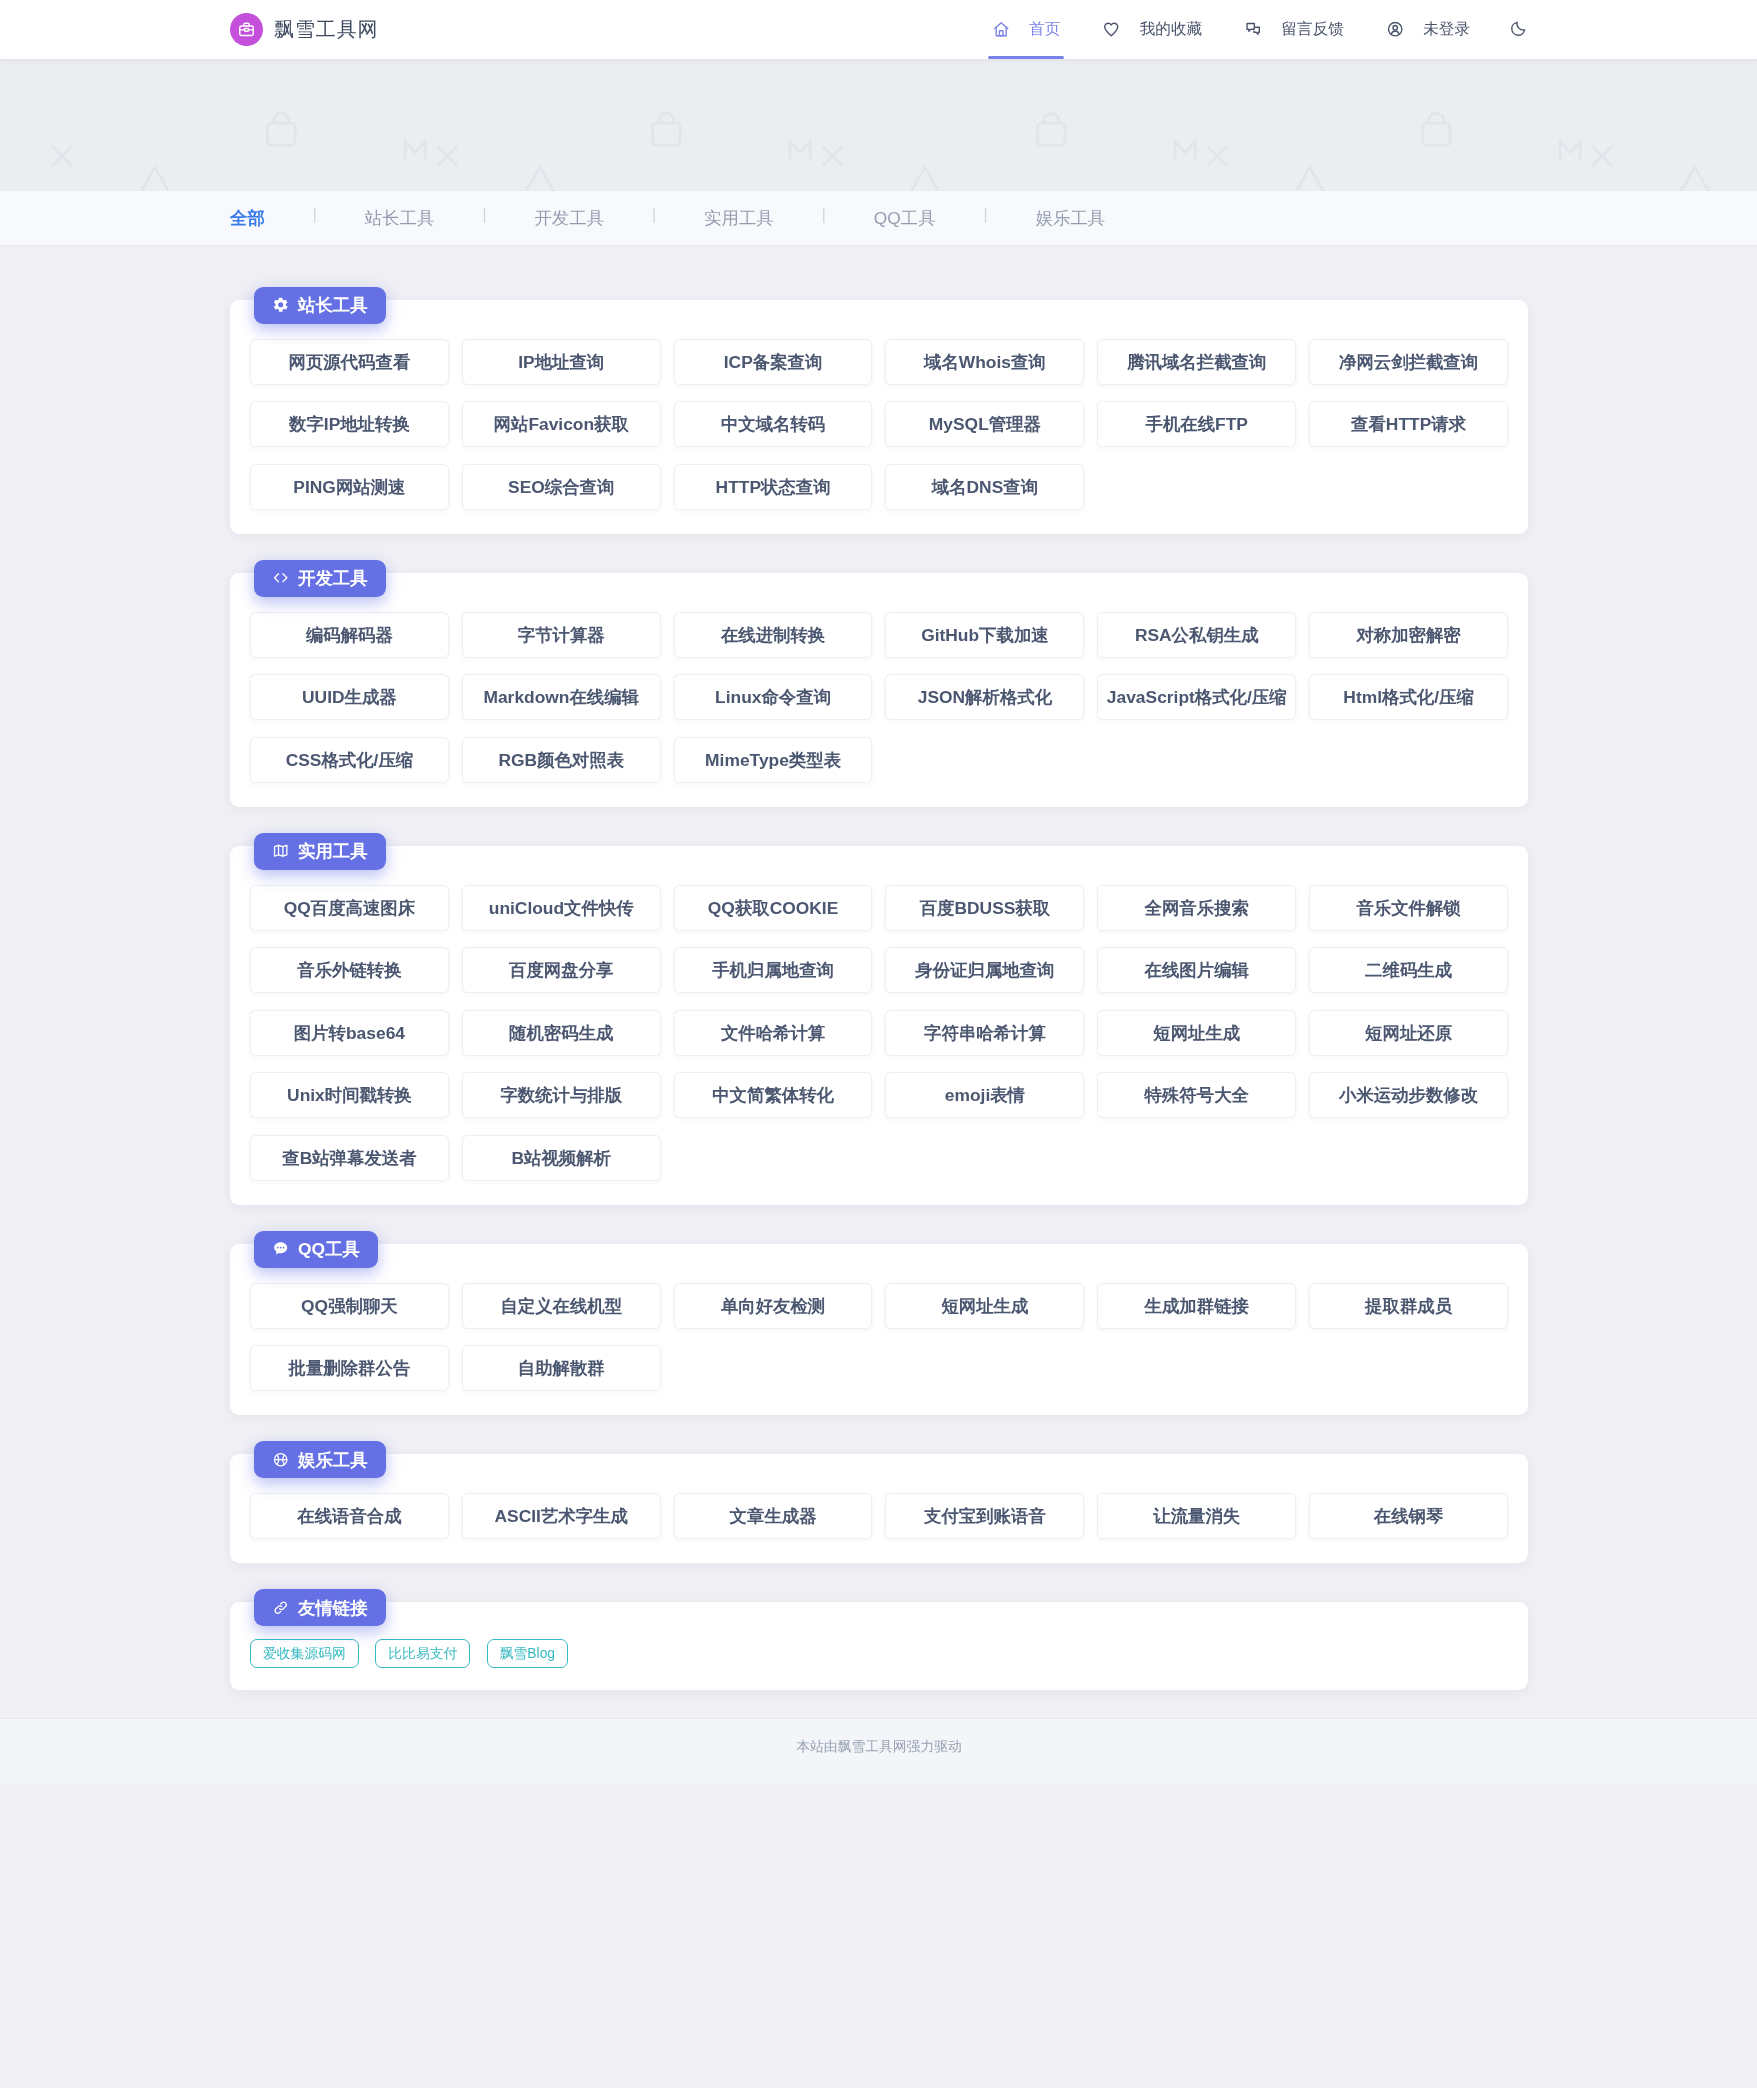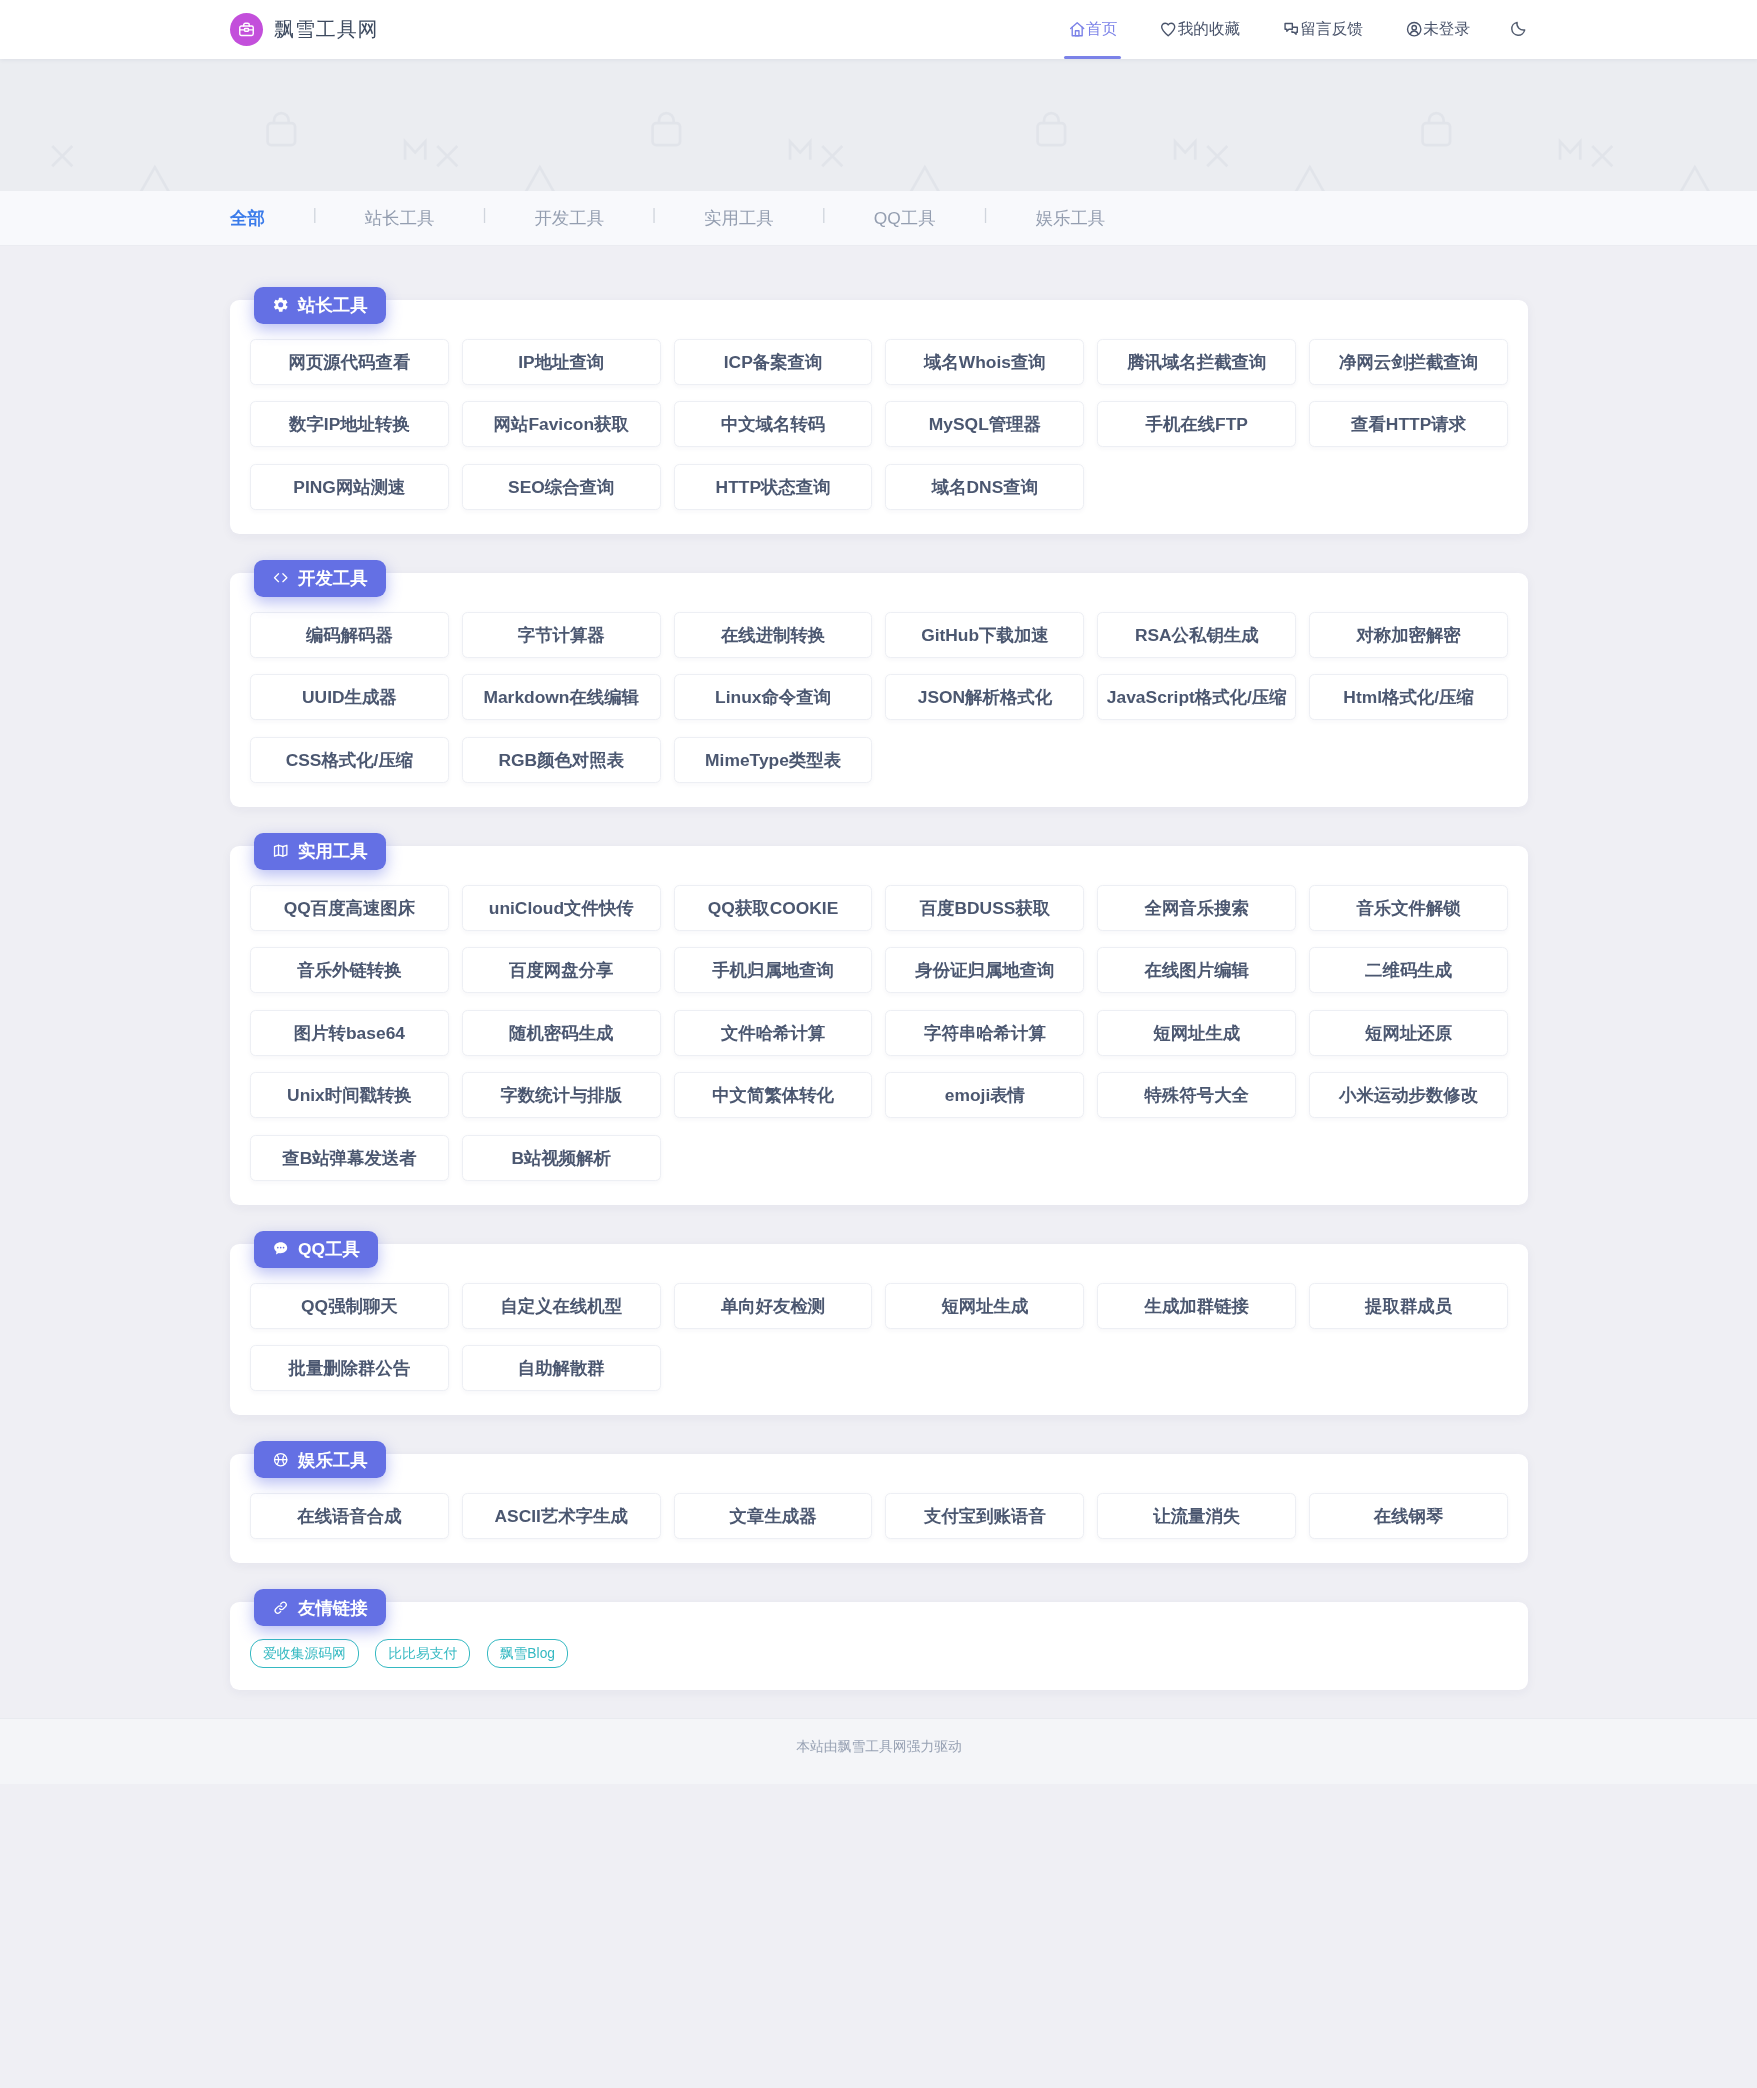--- a/index.html
+++ b/index.html
@@ -19,21 +19,21 @@
   .container{width:1298px;margin:0 auto;}
 
   
   .header{height:59px;background:#fff;box-shadow:0 0.9px 4.6px rgba(30,40,90,.07);position:relative;z-index:5;}
   .header .container{height:100%;display:flex;align-items:center;}
   .logo{display:flex;align-items:center;gap:11px;cursor:pointer;}
   .logo-circle{width:33px;height:33px;border-radius:50%;background:var(--logo);display:flex;align-items:center;justify-content:center;color:#fff;}
   .logo-circle svg{width:19px;height:19px;}
   .site-name{font-size:20px;font-weight:400;color:#3d4a5f;letter-spacing:0.9px;}
   .nav{margin-left:auto;display:flex;align-items:center;gap:42px;height:100%;}
-  .nav-item{display:flex;align-items:center;gap:0;height:100%;font-size:15.6px;color:#49536a;cursor:pointer;position:relative;text-decoration:none;}
+  .nav-item{display:flex;align-items:center;gap:19px;height:100%;font-size:15.6px;color:#49536a;cursor:pointer;position:relative;text-decoration:none;}
   .nav-item .icon{display:flex;}
   .nav-item .icon svg{width:18.4px;height:18.4px;}
   .nav-item.active{color:var(--nav-active);}
   .nav-item.active::after{content:"";position:absolute;left:-3.7px;right:-3.7px;bottom:0;height:2.8px;border-radius:1.8px;background:var(--nav-active);}
   .theme-toggle{margin-left:39px;background:none;border:none;color:#515b6e;cursor:pointer;display:flex;align-items:center;}
   .theme-toggle svg{width:19px;height:19px;}
 
   
   .hero{height:132px;background:#ebedf1;position:relative;overflow:hidden;}
   .hero-pattern{position:absolute;inset:0;pointer-events:none;}
@@ -57,21 +57,21 @@
   .badge{position:absolute;top:-13px;left:24px;height:37px;display:inline-flex;align-items:center;gap:8.3px;padding:0 18.4px;background:var(--accent);color:#fff;font-size:17.4px;font-weight:700;border-radius:9.2px;box-shadow:0 5.5px 14.7px rgba(100,112,228,.45);z-index:2;}
   .badge .icon{display:flex;}
   .badge .icon svg{width:17.4px;height:17.4px;}
   .panel{background:#fff;border-radius:9.2px;padding:39px 20px 24px;box-shadow:0 2.8px 11px rgba(30,40,90,.05);}
   .grid{display:grid;grid-template-columns:repeat(6,1fr);column-gap:13px;row-gap:16.5px;}
   .tool-card{height:46px;display:flex;align-items:center;justify-content:center;background:#fff;border:0.9px solid #edeff4;border-radius:5.5px;box-shadow:0 1.8px 4.6px rgba(40,50,90,.04);font-size:17.4px;font-weight:700;color:#4b5770;cursor:pointer;font-family:inherit;padding:0 7.3px;white-space:nowrap;}
 
   
   .links-panel{padding:37px 20px 22px;}
   .chips{display:flex;gap:16.5px;}
-  .chip{height:29px;padding:0 12px;display:inline-flex;align-items:center;border:0.9px solid var(--link-accent);color:var(--link-accent);border-radius:13px;font-size:13.8px;background:#fff;cursor:pointer;font-family:inherit;}
+  .chip{height:29px;padding:0 12px;display:inline-flex;align-items:center;border:0.9px solid var(--link-accent);color:var(--link-accent);border-radius:7px;font-size:13.8px;background:#fff;cursor:pointer;font-family:inherit;}
 
   
   .footer{margin-top:27.5px;background:#f4f5f8;border-top:0.9px solid #e8eaef;text-align:center;padding:16.5px 0 24px;}
   .footer p{font-size:13.8px;line-height:1.8;color:#97a1b3;}
 </style>
 </head>
 <body>
 
 <header class="header">
   <div class="container">

